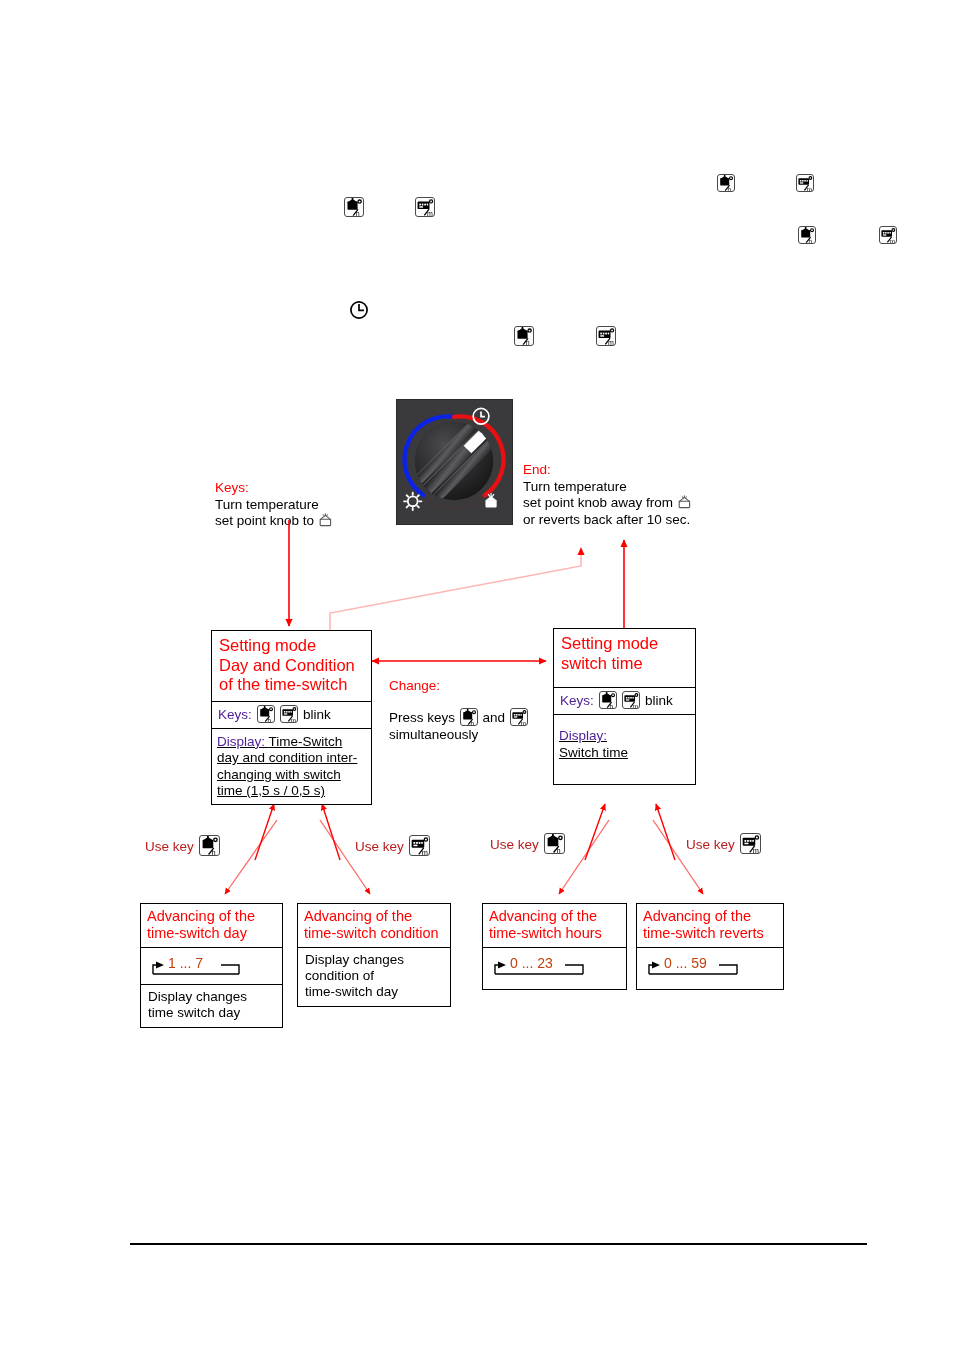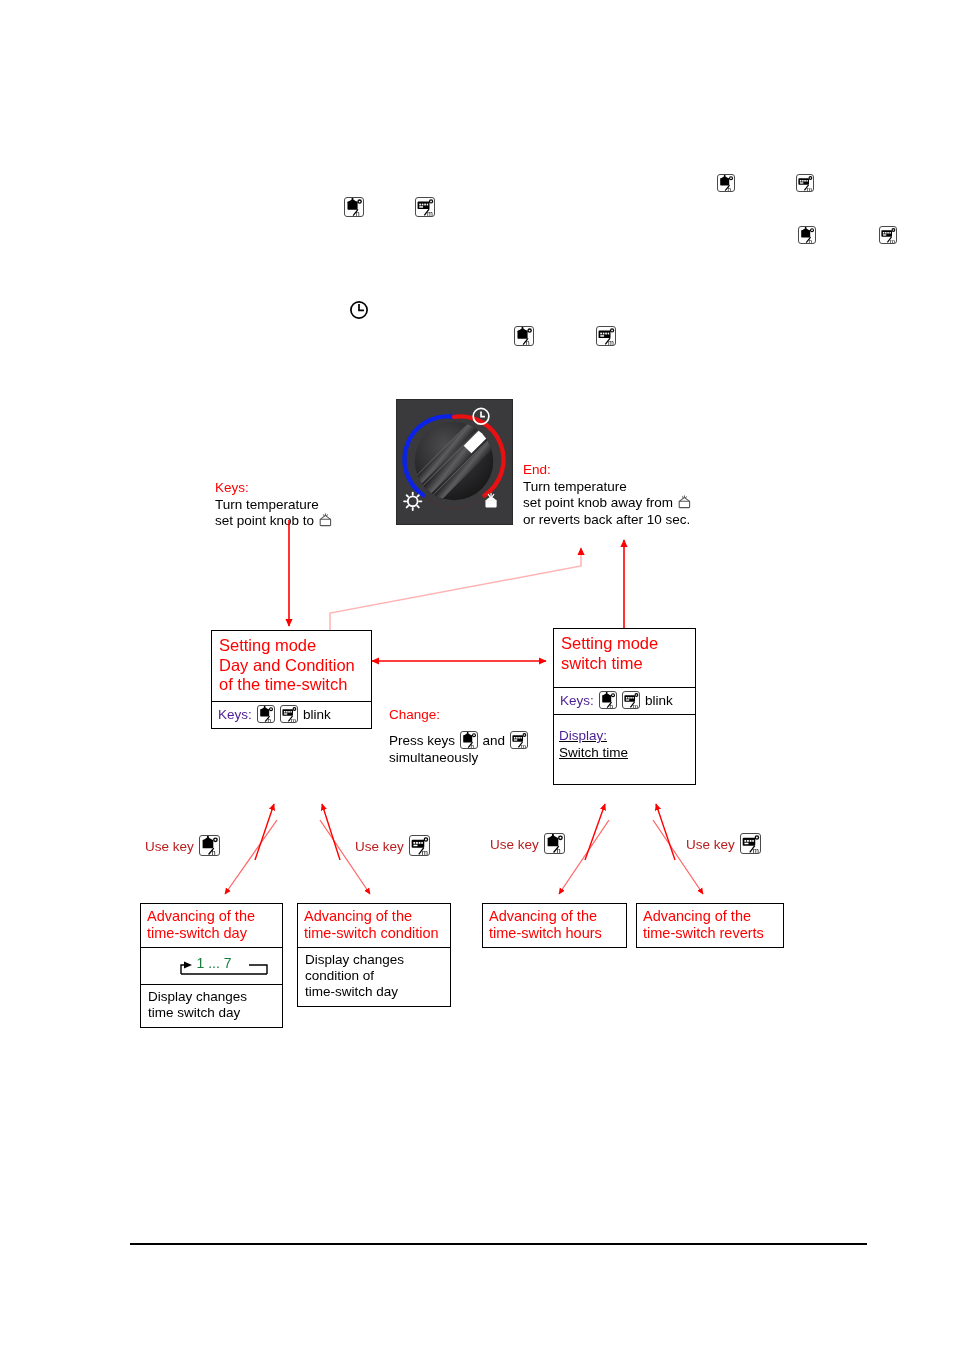--- a/index.html
+++ b/index.html
@@ -88,23 +88,22 @@
 
   
   .smalltitle {
     color: #ff0000;
     font-size: 14.5px;
     line-height: 17px;
     padding: 4px 6px 5px 6px;
   }
   .rangerow {
     padding: 7px 6px 8px 6px;
-    text-align: center;
     font-size: 14px;
-    color: #15803d;
+    color: #c2410c;
   }
   .loopwrap { display: inline-block; position: relative; height: 21px; }
   .loopwrap svg { position:absolute; left:0; top:0; }
   .loopwrap span { position: relative; display:inline-block; padding: 0 16px 0 21px; line-height: 17px; }
   .desctxt {
     font-size: 13.5px;
     line-height: 16px;
     padding: 4px 6px 6px 7px;
     color: #000;
   }
@@ -368,20 +367,27 @@
             <use href="#g-frost-h"></use>
           </svg>
       </span>
       <span class="keyicon">
         <svg viewBox="0 0 16 16">
             <use href="#g-switch-m"></use>
           </svg>
       </span>
       <span>blink</span>
     </div>
+    <div class="bx-sec bx-pad bodytxt">
+      <span class="redlbl">Display:</span>
+      <span>Time-Switch</span>
+      <div>day and condition inter-</div>
+      <div>changing with switch</div>
+      <div>time (1,5 s / 0,5 s)</div>
+    </div>
   </div>
 
   
   <div class="abs flowbox" style="left:553px; top:628px; width:143px;">
     <div class="redtitle" style="height:58px; box-sizing:border-box;">
       <div>Setting mode</div>
       <div>switch time</div>
     </div>
     <div class="bx-sec keysrow">
       <span class="redlbl">Keys:</span>
@@ -397,23 +403,23 @@
       </span>
       <span>blink</span>
     </div>
     <div class="bx-sec bx-pad bodytxt" style="height:70px; box-sizing:border-box;">
       <div class="redlbl">Display:</div>
       <div>Switch time</div>
     </div>
   </div>
 
   
-  <div class="abs changeblk" style="left:389px; top:706px;">
+  <div class="abs changeblk" style="left:389px; top:677px;">
     <div class="hdr">Change:</div>
-    <div style="white-space:nowrap; margin-top:8px;">
+    <div style="white-space:nowrap; margin-top:14px;">
       <span>Press keys</span>
       <span class="keyicon">
         <svg viewBox="0 0 16 16">
             <use href="#g-frost-h"></use>
           </svg>
       </span>
       <span>and</span>
       <span class="keyicon">
         <svg viewBox="0 0 16 16">
             <use href="#g-switch-m"></use>
@@ -492,26 +498,48 @@
       <div>time-switch day</div>
     </div>
   </div>
 
   
   <div class="abs flowbox" style="left:482px; top:903px; width:145px;">
     <div class="smalltitle">
       <div>Advancing of the</div>
       <div>time-switch hours</div>
     </div>
+    <div class="bx-sec rangerow" style="padding-bottom:13px;">
+      <span class="loopwrap">
+        <svg width="100" height="21" viewBox="0 0 100 21">
+          <path d="M 6 19 L 6 10 L 11 10" stroke="#000" stroke-width="1.4" fill="none"></path>
+          <path d="M 9 6.4 L 17 10 L 9 13.6 z" fill="#000"></path>
+          <path d="M 94 19 L 94 10 L 76 10" stroke="#000" stroke-width="1.4" fill="none"></path>
+          <path d="M 6 19 L 94 19" stroke="#000" stroke-width="1.4" fill="none"></path>
+        </svg>
+        <span>0 ... 23</span>
+      </span>
+    </div>
   </div>
 
   
   <div class="abs flowbox" style="left:636px; top:903px; width:148px;">
     <div class="smalltitle">
       <div>Advancing of the</div>
       <div>time-switch reverts</div>
     </div>
+    <div class="bx-sec rangerow" style="padding-bottom:13px;">
+      <span class="loopwrap">
+        <svg width="100" height="21" viewBox="0 0 100 21">
+          <path d="M 6 19 L 6 10 L 11 10" stroke="#000" stroke-width="1.4" fill="none"></path>
+          <path d="M 9 6.4 L 17 10 L 9 13.6 z" fill="#000"></path>
+          <path d="M 94 19 L 94 10 L 76 10" stroke="#000" stroke-width="1.4" fill="none"></path>
+          <path d="M 6 19 L 94 19" stroke="#000" stroke-width="1.4" fill="none"></path>
+        </svg>
+        <span>0 ... 59</span>
+      </span>
+    </div>
   </div>
 
   
   <div class="abs" id="footer-rule"></div>
 
 </div>
 
 </body></html>

